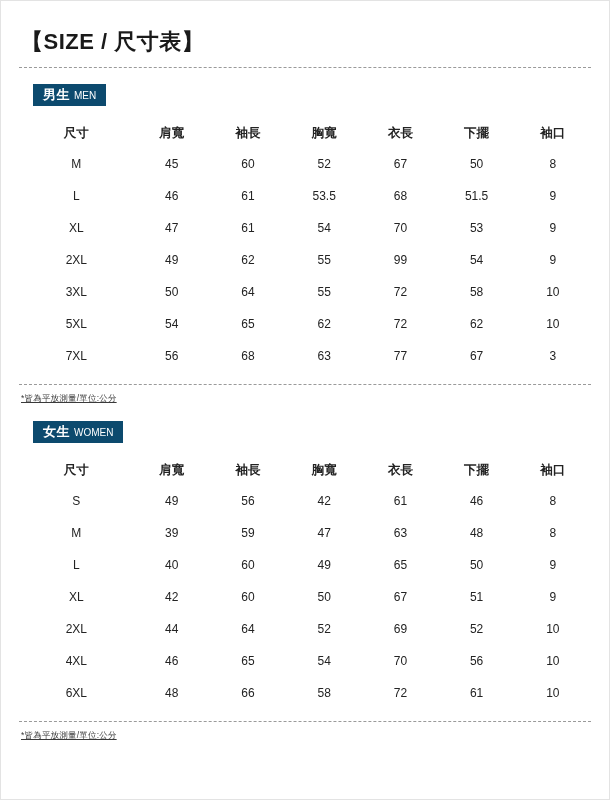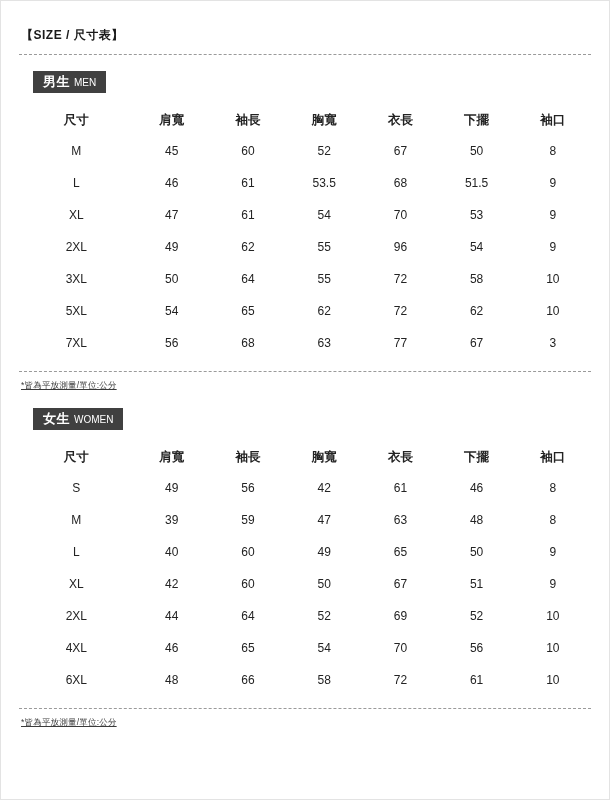--- a/index.html
+++ b/index.html
@@ -16,21 +16,21 @@
     overflow: hidden;
   }
   .page {
     box-sizing: border-box;
     width: 610px;
     height: 800px;
     padding: 26px 18px 0 18px;
     border: 1px solid #e3e3e3;
   }
   .title {
-    font-size: 12px;
+    font-size: 22px;
     font-weight: bold;
     letter-spacing: 0.5px;
     margin: 0 0 10px 2px;
     color: #1a1a1a;
   }
   .subtitle {
     font-size: 12.5px;
     color: #2b2b2b;
     margin: 0 0 12px 2px;
     font-weight: normal;
@@ -39,21 +39,21 @@
     border: none;
     border-top: 1px dashed #9a9a9a;
     margin: 0 0 0 0;
     height: 0;
   }
   .section {
     margin-top: 16px;
   }
   .section-tag {
     display: inline-block;
-    background: #404040;
+    background: #0c4a6e;
     color: #ffffff;
     padding: 4px 10px 5px 10px;
     margin-left: 14px;
     font-size: 13px;
     font-weight: bold;
     line-height: 1;
     letter-spacing: 0.5px;
   }
   .section-tag .en {
     font-size: 10px;
@@ -150,21 +150,21 @@
           <td class="col-v">54</td>
           <td class="col-v">70</td>
           <td class="col-v">53</td>
           <td class="col-v">9</td>
         </tr>
         <tr>
           <td class="col-label">2XL</td>
           <td class="col-v">49</td>
           <td class="col-v">62</td>
           <td class="col-v">55</td>
-          <td class="col-v">96</td>
+          <td class="col-v">99</td>
           <td class="col-v">54</td>
           <td class="col-v">9</td>
         </tr>
         <tr>
           <td class="col-label">3XL</td>
           <td class="col-v">50</td>
           <td class="col-v">64</td>
           <td class="col-v">55</td>
           <td class="col-v">72</td>
           <td class="col-v">58</td>

